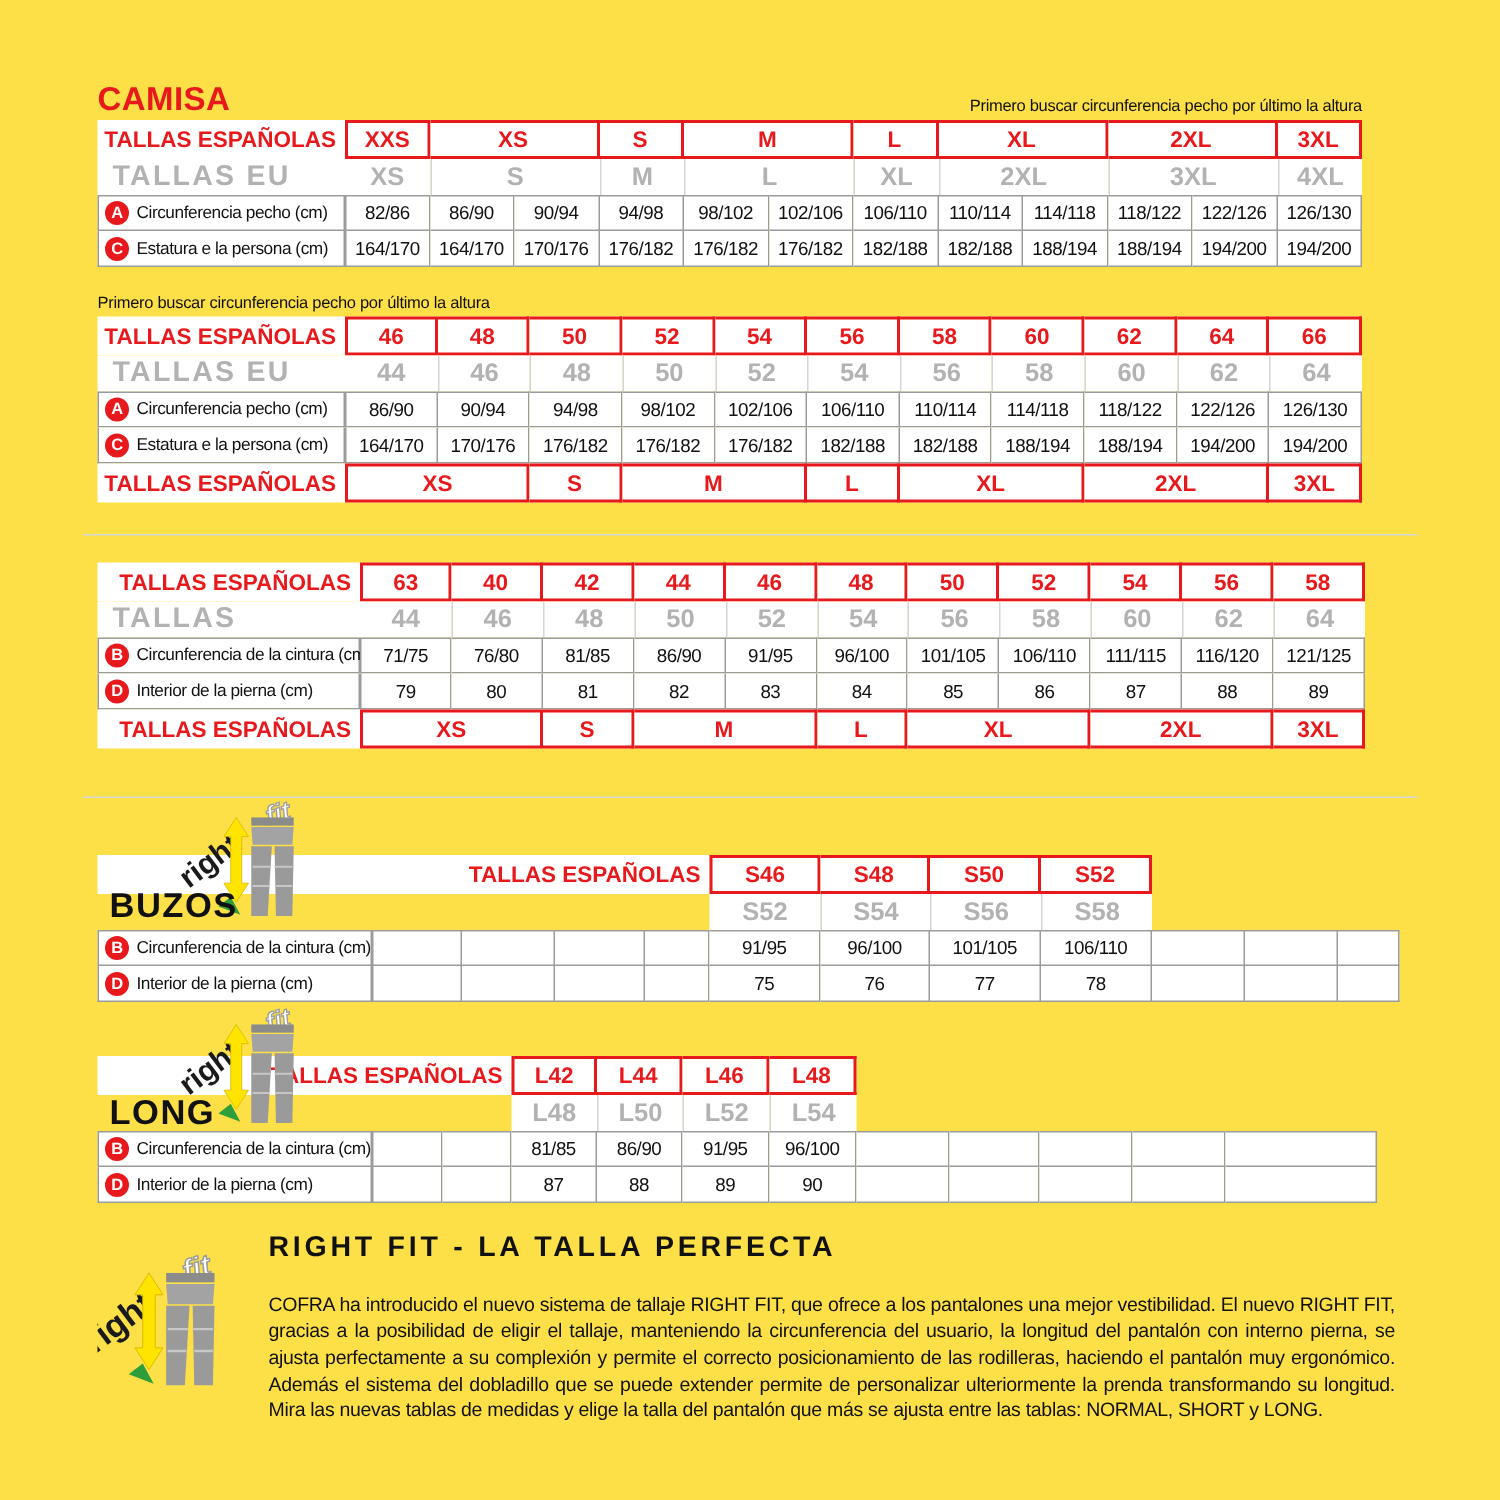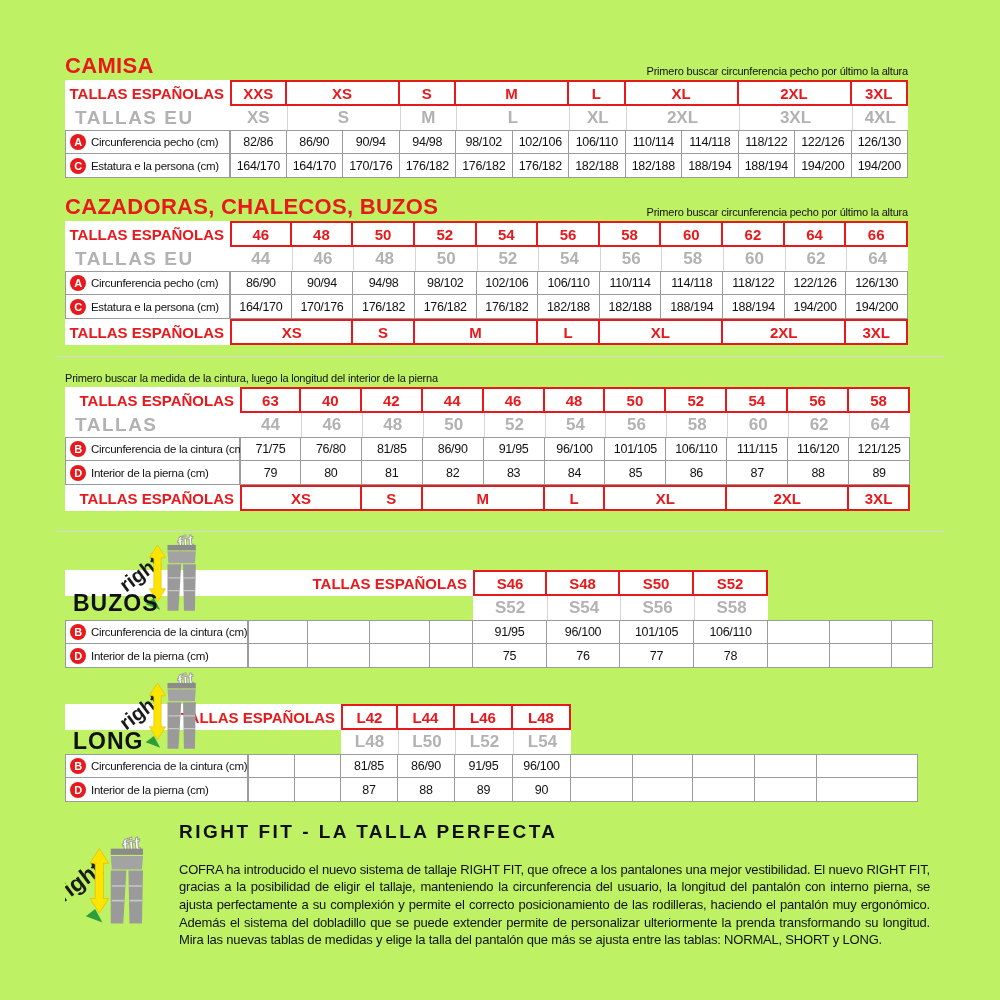--- a/index.html
+++ b/index.html
@@ -1,19 +1,19 @@
 <!DOCTYPE html>
 <html><head>
 <meta charset="utf-8">
 <style>
   *{box-sizing:border-box;margin:0;padding:0}
   html,body{background:#fff}
   body{font-family:"Liberation Sans",sans-serif;color:#111}
   :root{--red:#e8191c;--muted:#b2b2b2;--bd:#9b9b9b}
-  .page{position:relative;width:1000px;height:1000px;background:#bef264;overflow:hidden}
+  .page{position:relative;width:1000px;height:1000px;background:#fde047;overflow:hidden}
   .sec{position:absolute}
   #sec-camisa{top:55px;left:65px;width:843px}
   #sec-cazadoras{top:196px;left:65px;width:843px}
   #sec-pantalones{top:372px;left:65px;width:845px}
   #sec-short{top:546px;left:65px;width:868px;height:124px}
   #sec-long{top:684px;left:65px;width:868px;height:124px}
   #sec-rightfit{top:822px;left:65px;width:865px;display:flex;gap:10px}
   .hr{position:absolute;left:55px;width:890px;height:1px;background:#d8d8d8}
   #hr1{top:356px}#hr2{top:531px}
 
@@ -109,21 +109,20 @@
         <div class="cell c-d cn nt">182/188</div>
         <div class="cell c-d cn nt">188/194</div>
         <div class="cell c-d cn nt">188/194</div>
         <div class="cell c-d cn nt">194/200</div>
         <div class="cell c-d cn nt">194/200</div>
       </div>
   </section>
 
   <section class="sec" id="sec-cazadoras">
     <div class="title-row">
-      <h2 class="sec-title">CAZADORAS, CHALECOS, BUZOS</h2>
       <div class="note">Primero buscar circunferencia pecho por último la altura</div>
     </div>
     <div class="grid t-cazadoras" id="tbl-cazadoras">
         <div class="cell l-es">TALLAS ESPAÑOLAS</div>
         <div class="cell c-es">46</div>
         <div class="cell c-es cn">48</div>
         <div class="cell c-es cn">50</div>
         <div class="cell c-es cn">52</div>
         <div class="cell c-es cn">54</div>
         <div class="cell c-es cn">56</div>
@@ -182,21 +181,20 @@
         <div class="cell c-es cn" style="grid-column: span 2;">XL</div>
         <div class="cell c-es cn" style="grid-column: span 2;">2XL</div>
         <div class="cell c-es cn">3XL</div>
       </div>
   </section>
 
   <div class="hr" id="hr1"></div>
 
   <section class="sec" id="sec-pantalones">
     <div class="title-row">
-      <div class="note">Primero buscar la medida de la cintura, luego la longitud del interior de la pierna</div>
     </div>
     <div class="grid t-pantalones" id="tbl-pantalones">
         <div class="cell l-es">TALLAS ESPAÑOLAS</div>
         <div class="cell c-es">63</div>
         <div class="cell c-es cn">40</div>
         <div class="cell c-es cn">42</div>
         <div class="cell c-es cn">44</div>
         <div class="cell c-es cn">46</div>
         <div class="cell c-es cn">48</div>
         <div class="cell c-es cn">50</div>

